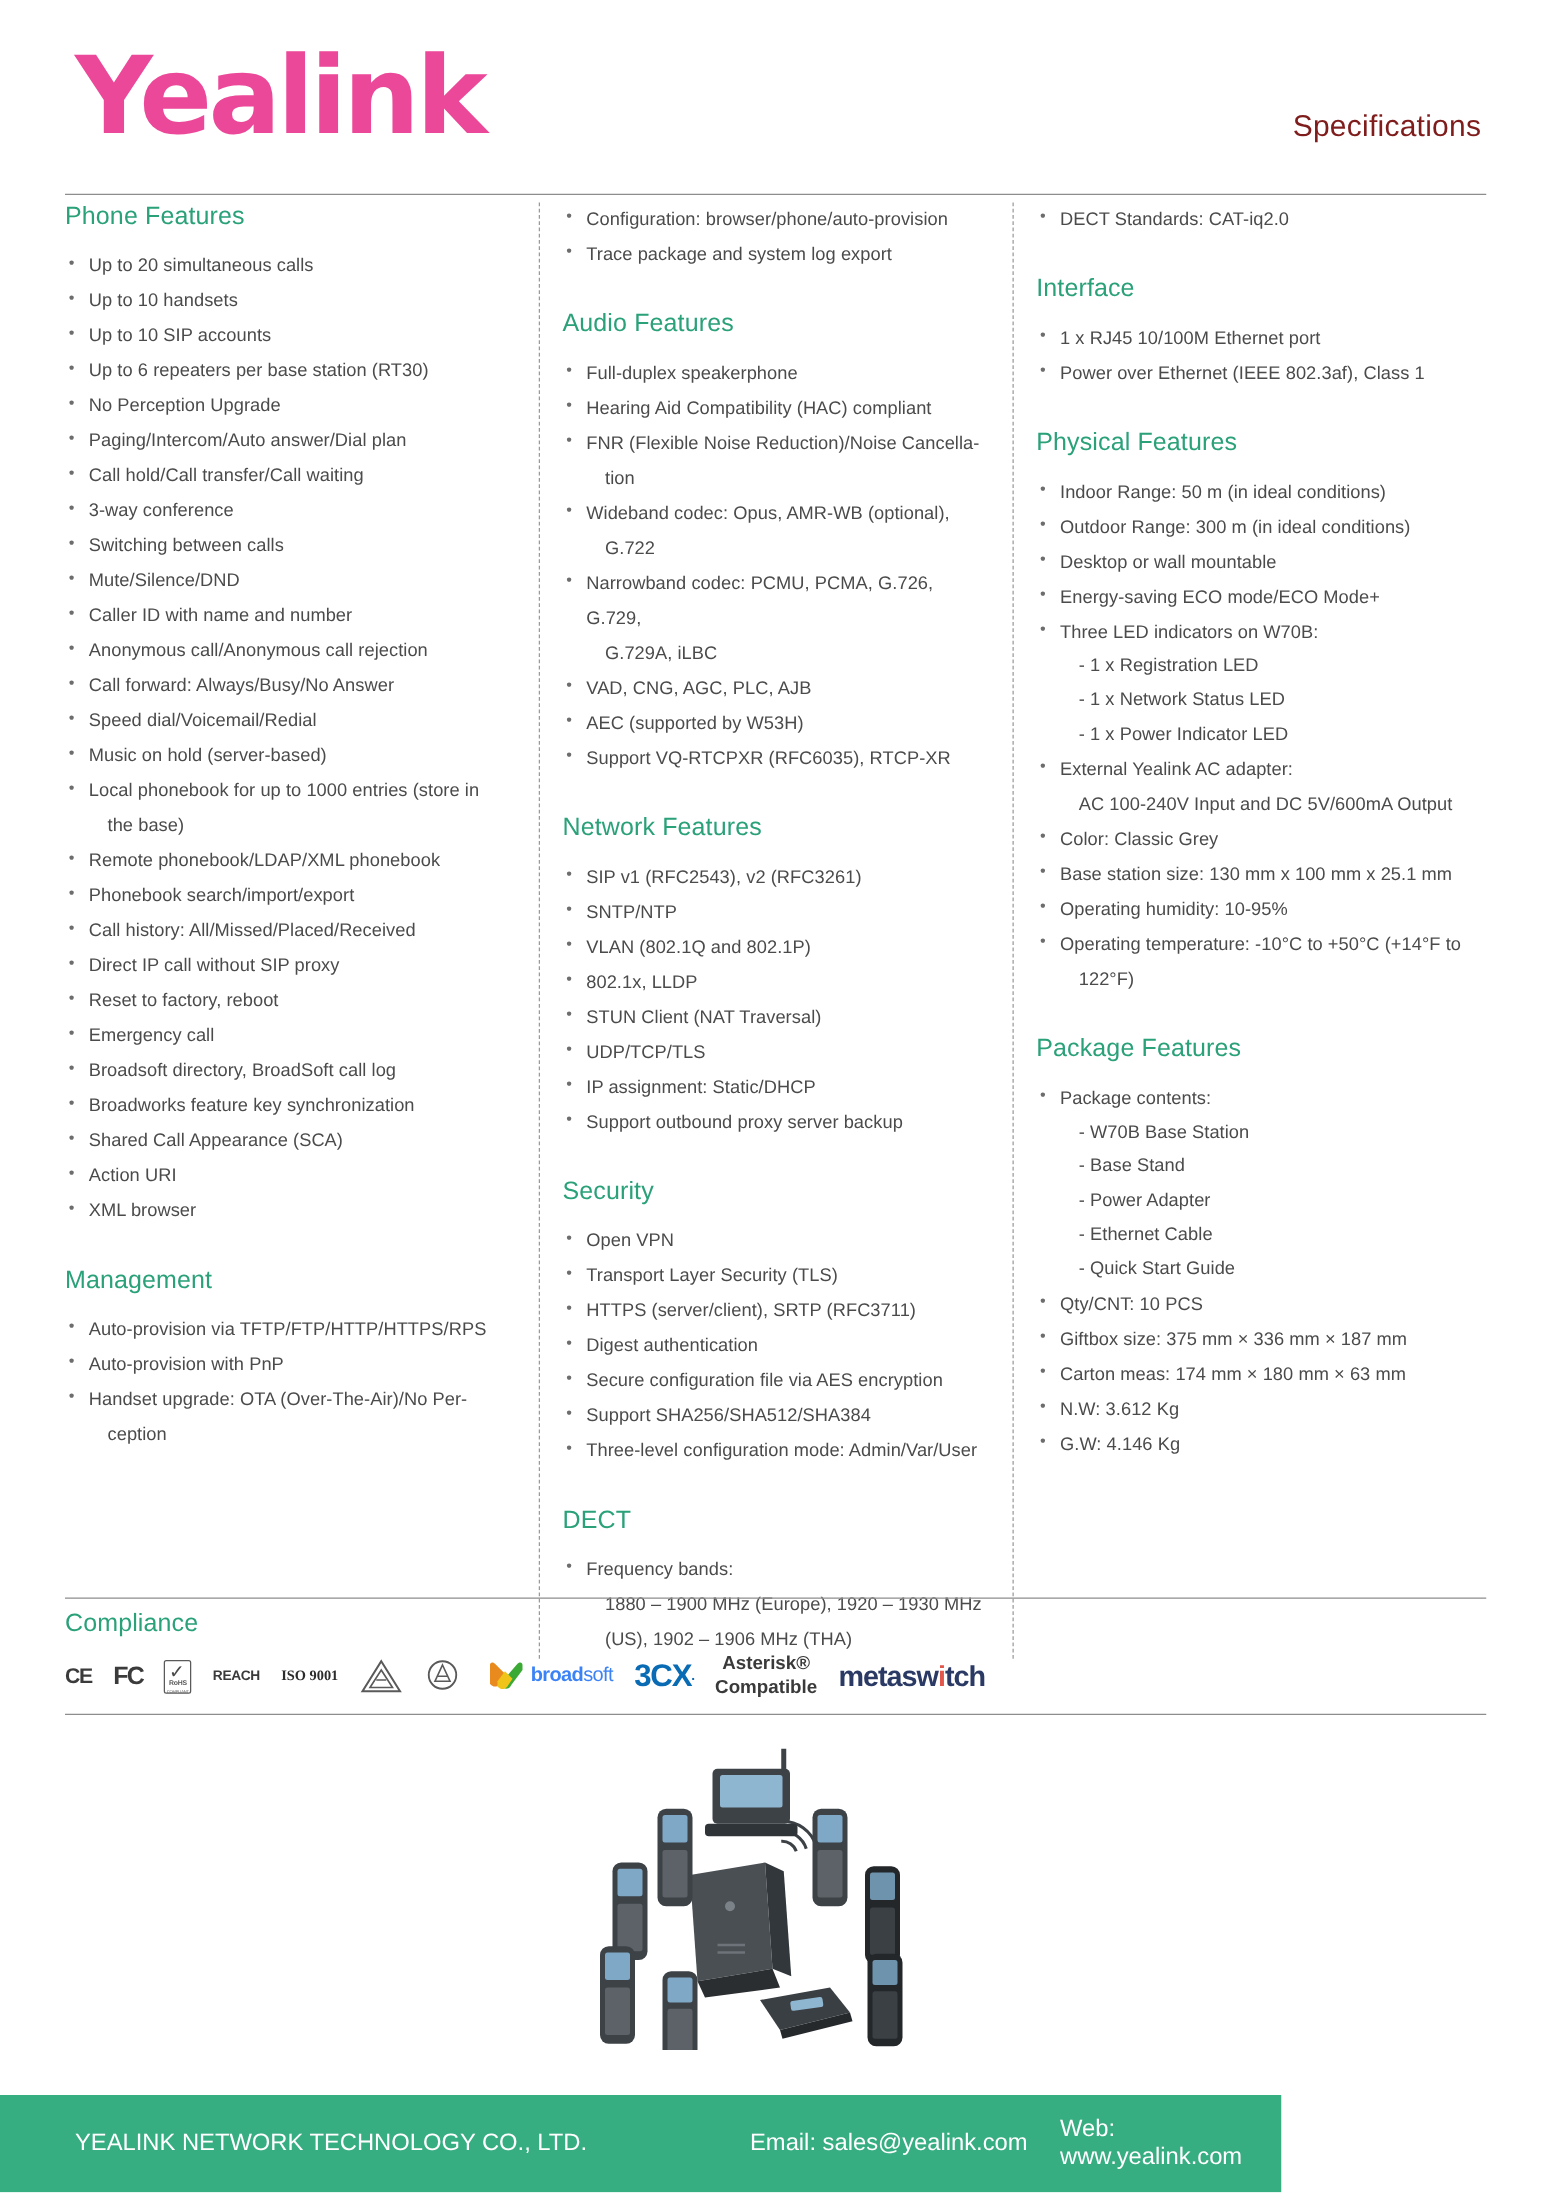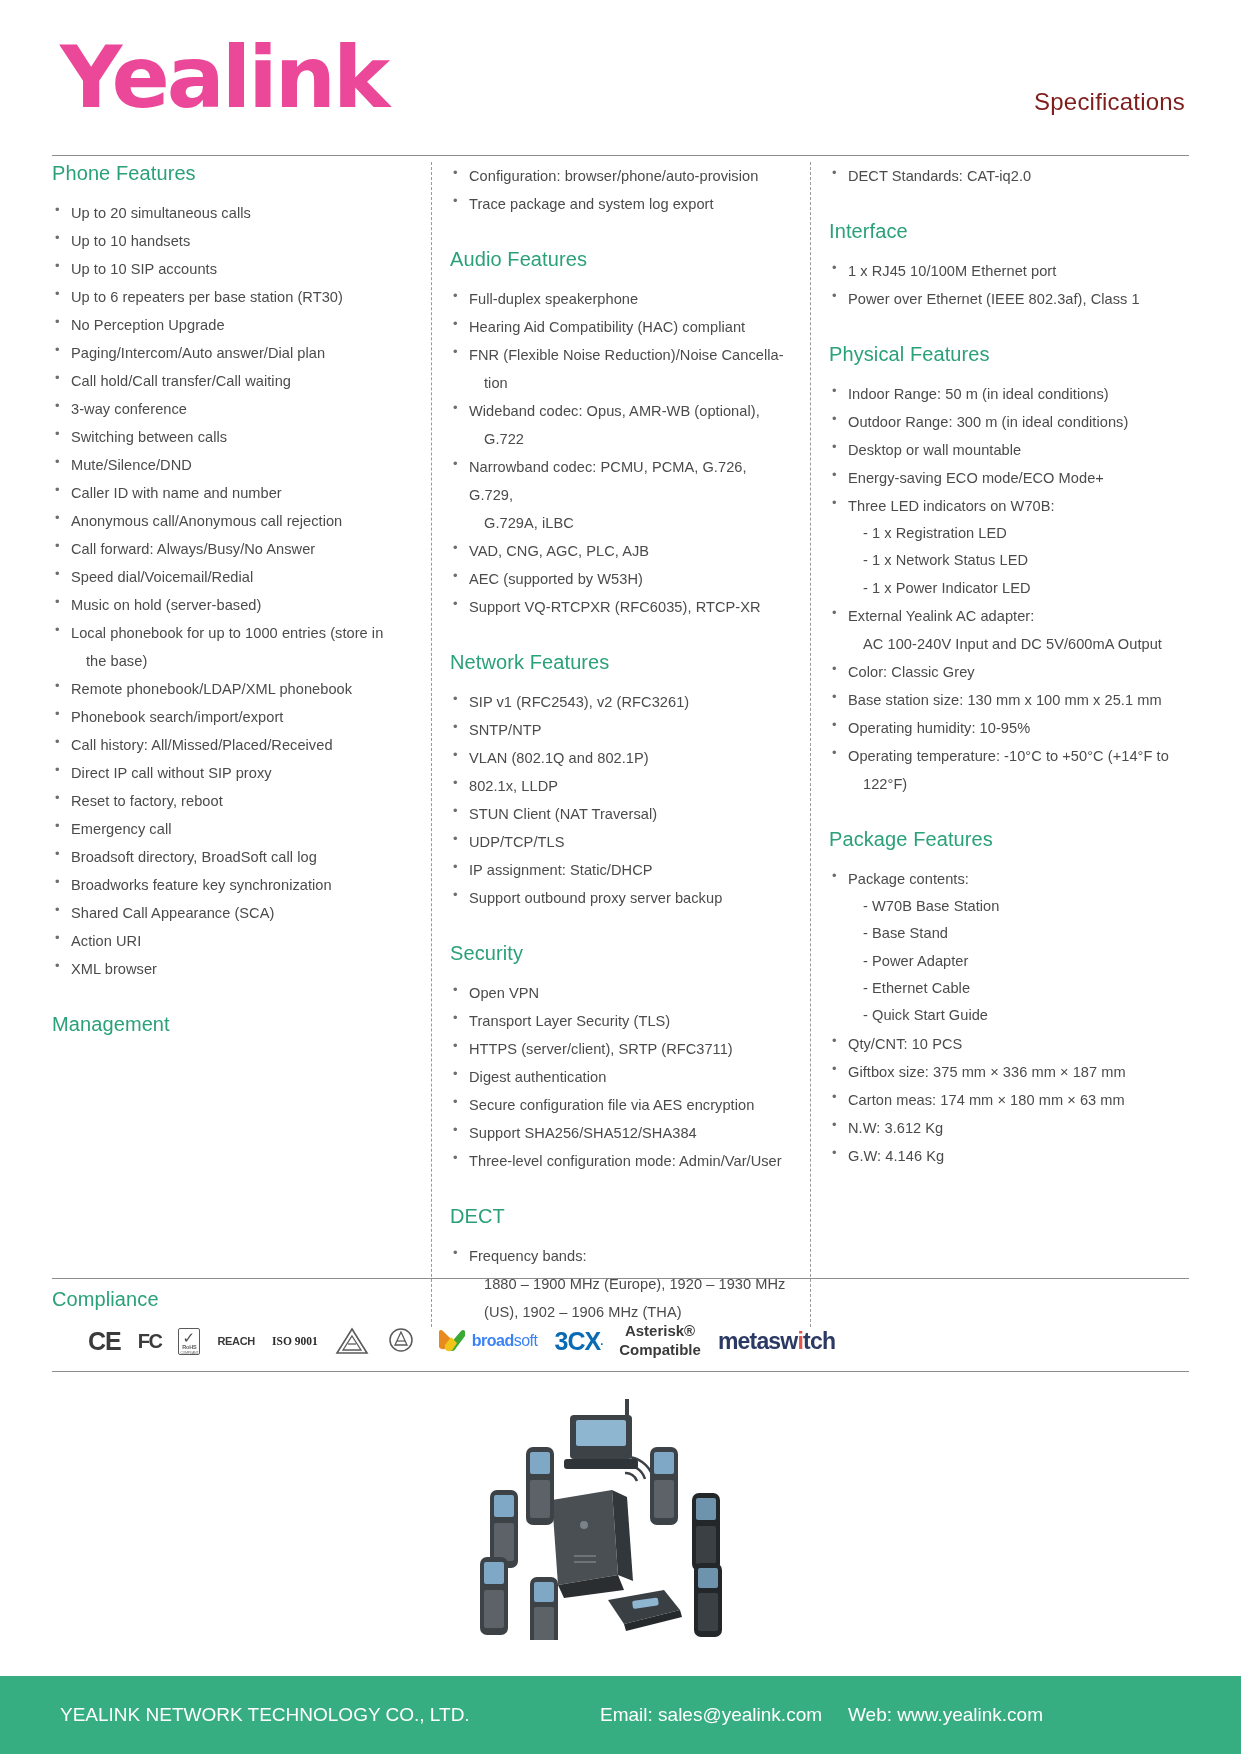--- a/index.html
+++ b/index.html
@@ -130,21 +130,21 @@
   }
   .compliance .sec-title { margin-bottom: 10px; }
   .logos {
     display: flex;
     align-items: center;
     gap: 17px;
     height: 40px;
     color: #3b3b3b;
   }
   .lg { display: flex; align-items: center; font-family: "Liberation Sans", sans-serif; }
-  .lg-ce { font-size: 25px; font-weight: bold; letter-spacing: -1px; margin-left: 36px; }
+  .lg-ce { font-size: 17px; font-weight: bold; letter-spacing: -1px; }
   .lg-fc { font-size: 20px; font-weight: bold; letter-spacing: -1.5px; }
   .lg-rohs {
     width: 22px; height: 27px;
     border: 1.5px solid #5a5a5a;
     border-radius: 2px;
     position: relative;
     font-size: 5px;
     color: #5a5a5a;
     text-align: center;
   }
@@ -182,21 +182,21 @@
     width: 1137px;
     height: 255px;
   }
   .scene { position: absolute; left: 0; top: 0; width: 100%; height: 100%; }
 
   
   .footer {
     position: absolute;
     left: 0;
     bottom: 0;
-    width: 1241px;
+    width: 1025px;
     height: 78px;
     background: #37ad82;
     display: flex;
     align-items: center;
     color: #ffffff;
     font-size: 19px;
   }
   .footer .company { position: absolute; left: 60px; }
   .footer .email   { position: absolute; left: 600px; }
   .footer .web     { position: absolute; left: 848px; }
@@ -239,20 +239,26 @@
           <li>Direct IP call without SIP proxy</li>
           <li>Reset to factory, reboot</li>
           <li>Emergency call</li>
           <li>Broadsoft directory, BroadSoft call log</li>
           <li>Broadworks feature key synchronization</li>
           <li>Shared Call Appearance (SCA)</li>
           <li>Action URI</li>
           <li>XML browser</li>
         </ul>
         <div class="sec-title spaced">Management</div>
+        <ul class="items">
+          <li>Auto-provision via TFTP/FTP/HTTP/HTTPS/RPS</li>
+          <li>Auto-provision with PnP</li>
+          <li>Handset upgrade: OTA (Over-The-Air)/No Per-</li>
+          <li class="cont">ception</li>
+        </ul>
       </div>
       <div class="col">
         <ul class="items">
           <li>Configuration: browser/phone/auto-provision</li>
           <li>Trace package and system log export</li>
         </ul>
         <div class="sec-title spaced">Audio Features</div>
         <ul class="items">
           <li>Full-duplex speakerphone</li>
           <li>Hearing Aid Compatibility (HAC) compliant</li>

